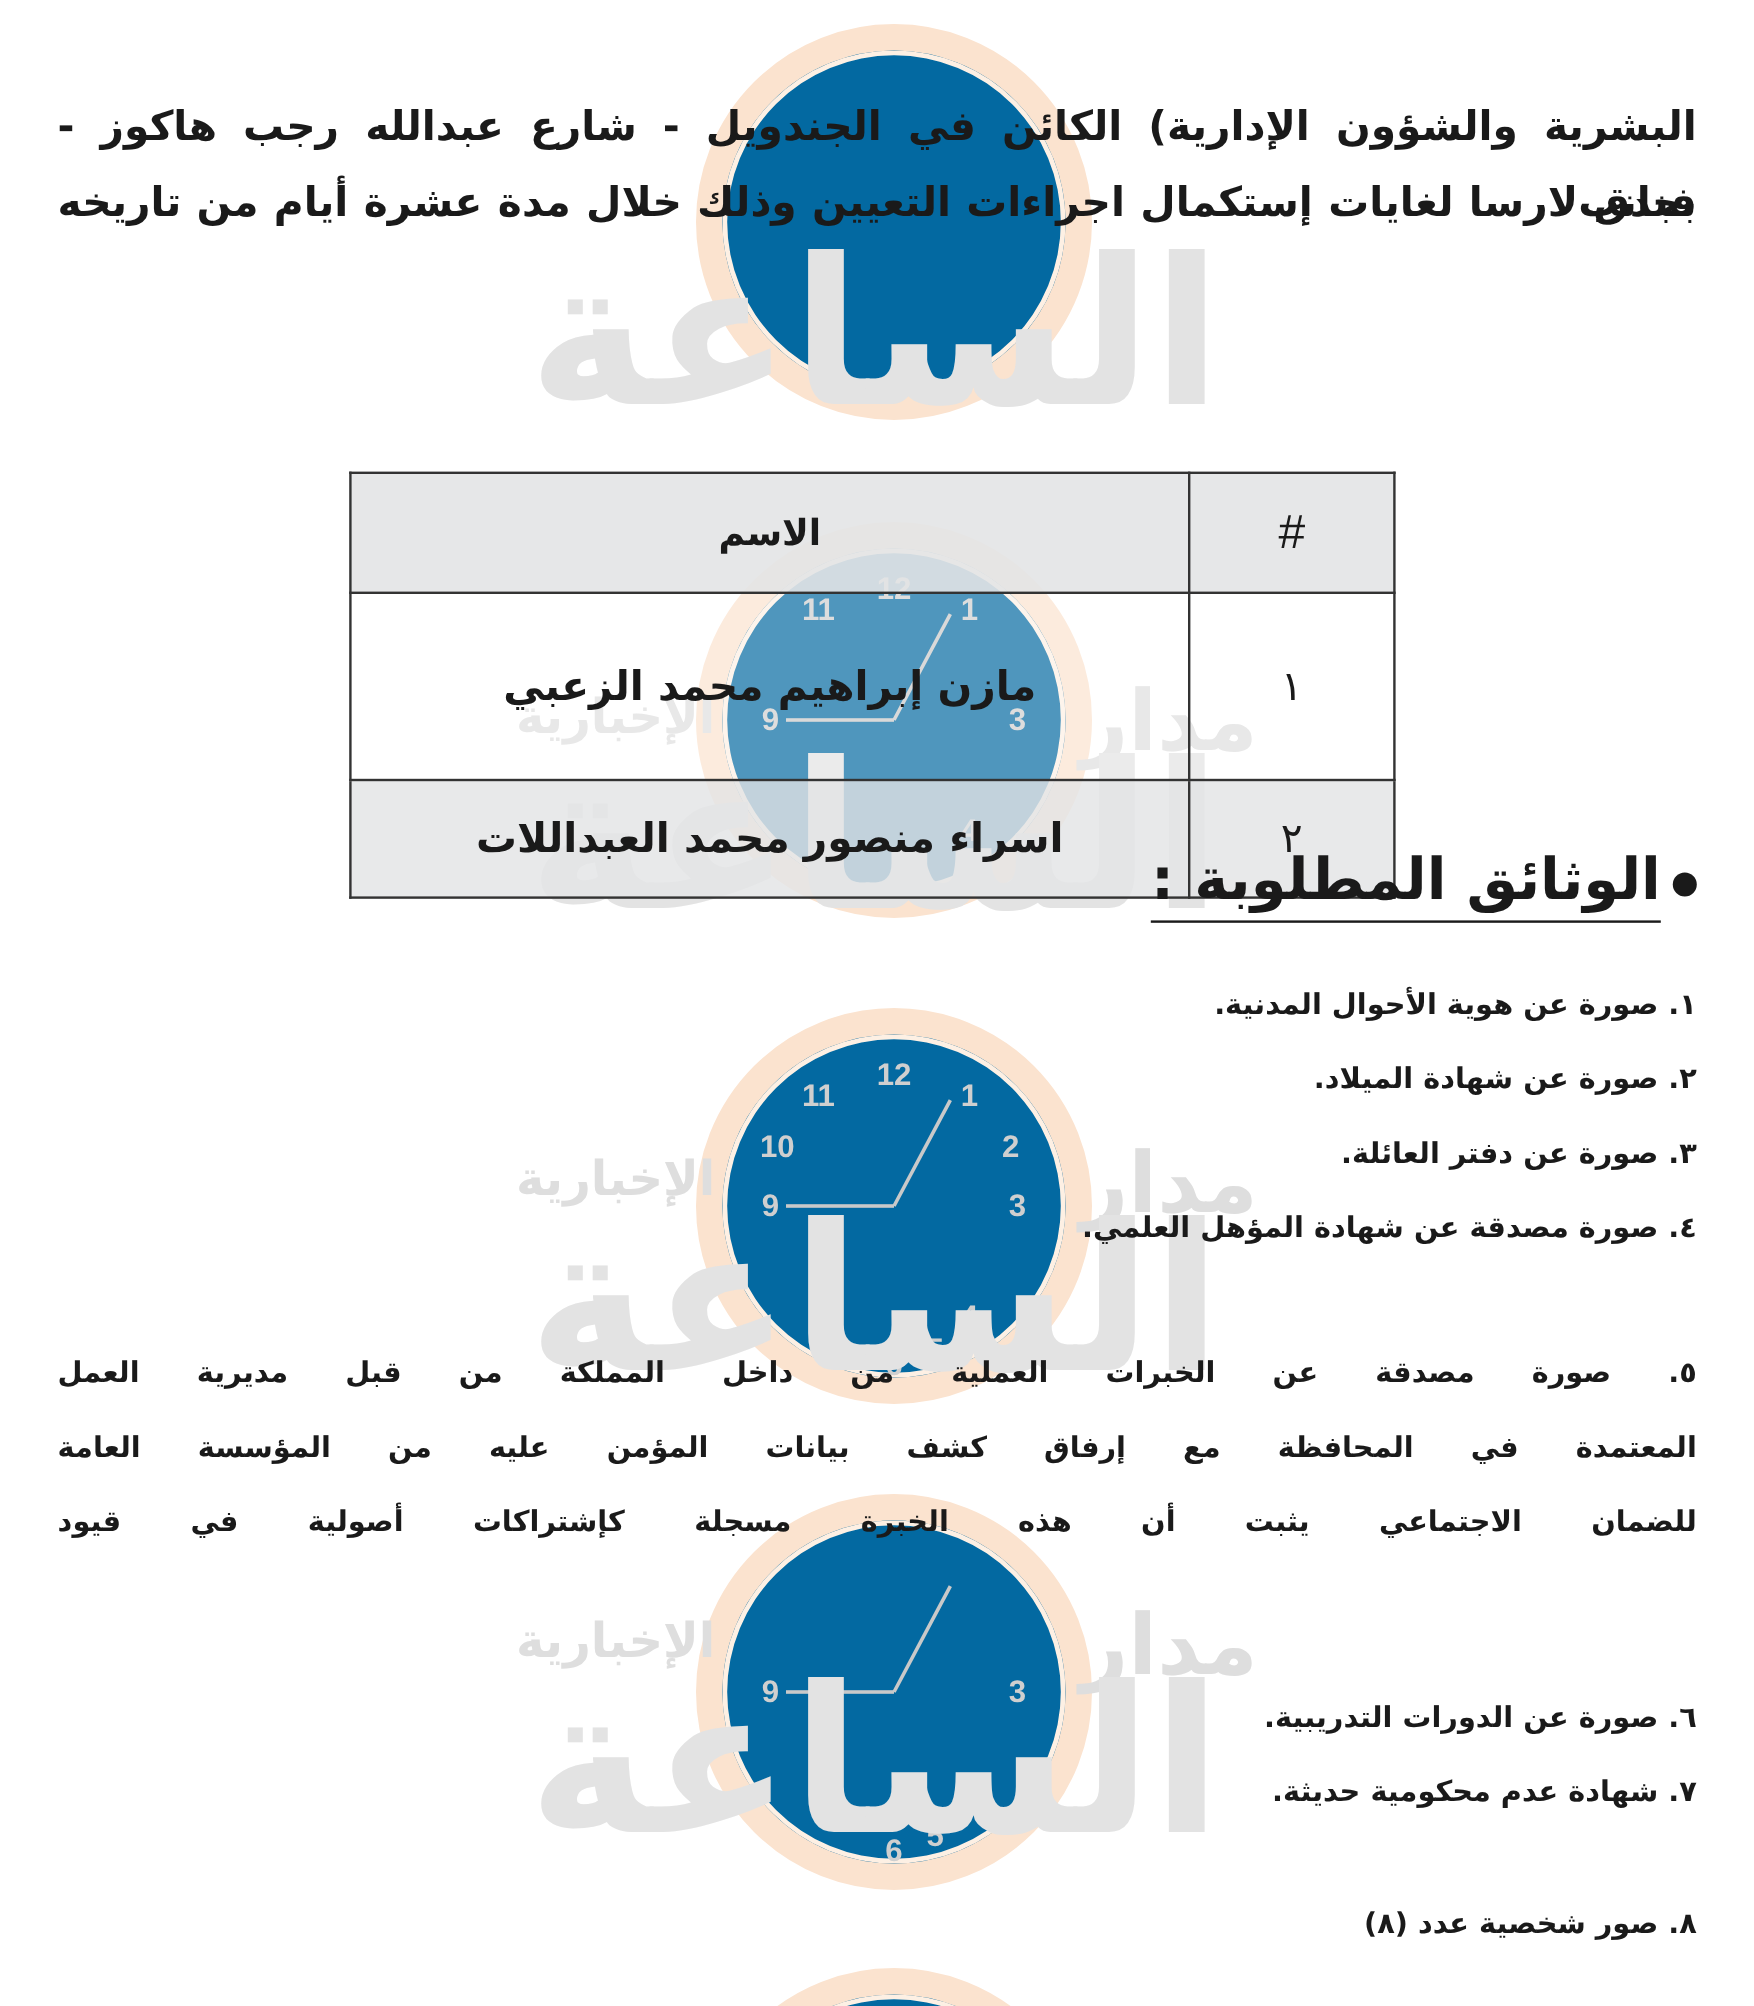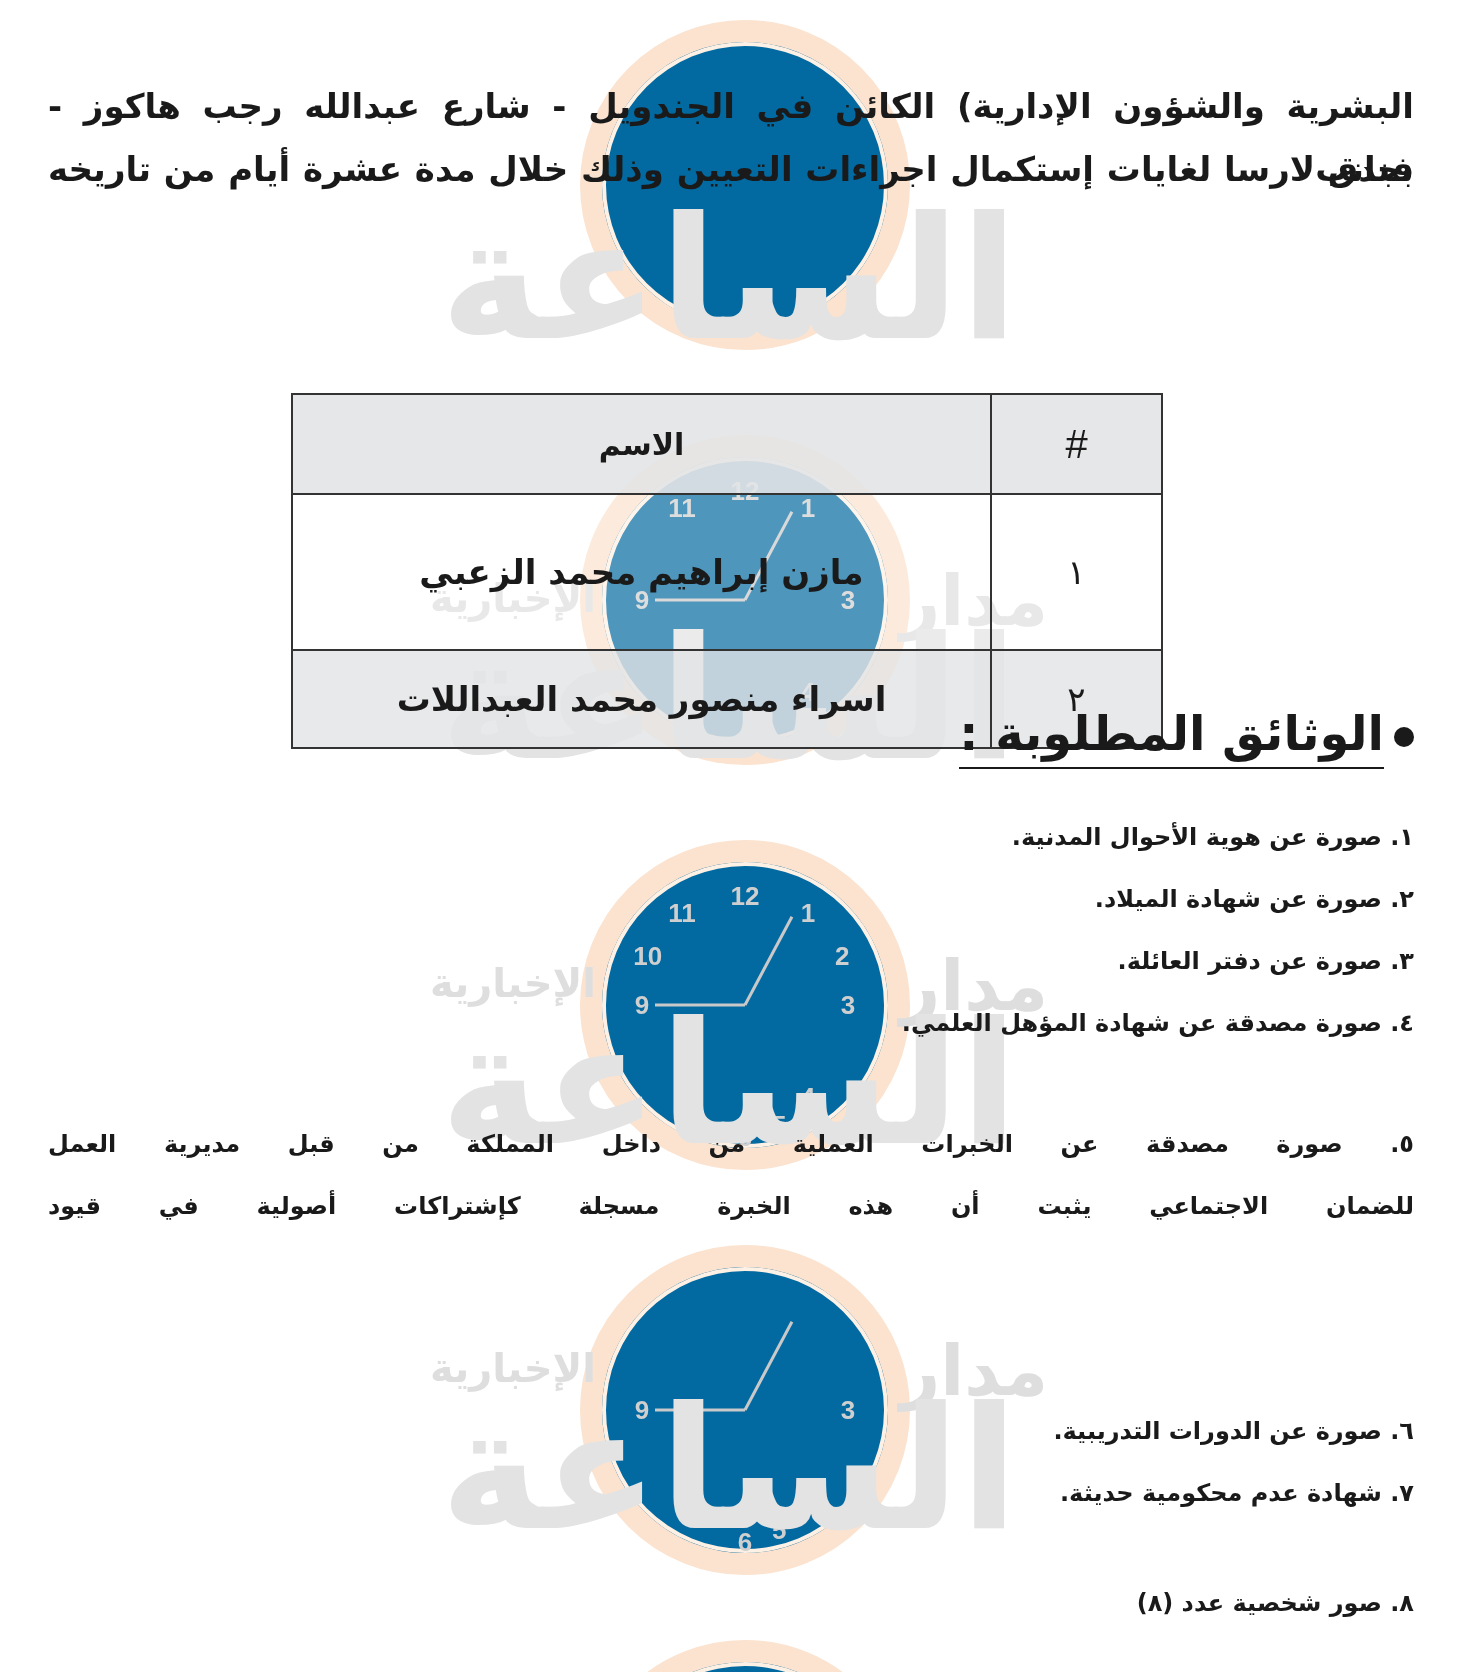--- a/index.html
+++ b/index.html
@@ -248,20 +248,21 @@
     <span>٣.</span>
     <span>صورة عن دفتر العائلة.</span>
   </div>
   <div class="doc-item" style="top:992px;">
     <span>٤.</span>
     <span>صورة مصدقة عن شهادة المؤهل العلمي.</span>
   </div>
 
   <div class="doc-item long" style="top:1113px;">
     <span class="line"><span>٥.</span> <span>صورة مصدقة عن الخبرات العملية من داخل المملكة من قبل مديرية العمل</span></span>
+    <span class="line">المعتمدة في المحافظة مع إرفاق كشف بيانات المؤمن عليه من المؤسسة العامة</span>
     <span class="line">للضمان الاجتماعي يثبت أن هذه الخبرة مسجلة كإشتراكات أصولية في قيود</span>
   </div>
 
   <div class="doc-item" style="top:1400px;">
     <span>٦.</span>
     <span>صورة عن الدورات التدريبية.</span>
   </div>
   <div class="doc-item" style="top:1462px;">
     <span>٧.</span>
     <span>شهادة عدم محكومية حديثة.</span>

